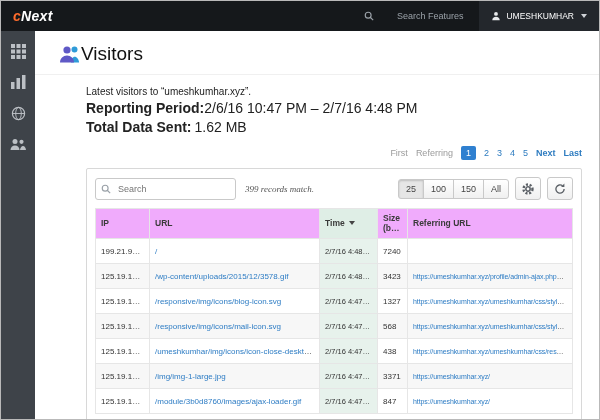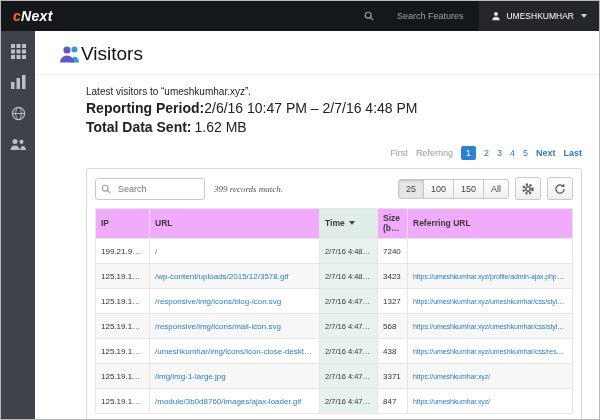--- a/index.html
+++ b/index.html
@@ -36,21 +36,21 @@
   .meta .val{margin-left:3px}
   
   .pagination{display:flex;justify-content:flex-end;align-items:center;margin:11px 17px 0 0}
   .pg{font-size:9px;margin-left:8px;color:#9b9b9b}
   .pg.num,.pg.link{color:#2e7cc0;cursor:pointer}
   .pg.bold{font-weight:bold}
   .pg.active{background:#2f80d0;color:#fff;padding:2px 5px;border-radius:2px;cursor:default}
   
   .panel{margin:8px 17px 0 51px;border:1px solid #d8d8d8;border-radius:2px;padding:8px;background:#fff}
   .toolbar{display:flex;align-items:center}
-  .search-box{position:relative;width:110px;color:#9aa1a8}
+  .search-box{position:relative;width:141px;color:#9aa1a8}
   .search-box input{width:100%;height:22px;border:1px solid #c9c9c9;border-radius:3px;
     padding:0 6px 0 22px;font-size:9px;color:#333;outline:none;font-family:"Liberation Sans",sans-serif}
   .search-box svg{position:absolute;left:6px;top:6px}
   .records{font-family:"Liberation Serif",serif;font-style:italic;font-size:9px;color:#555;margin-left:9px}
   .spacer{flex:1}
   .btn-group{display:flex}
   .btn{min-width:24px;padding:4px 7px;font-size:9px;color:#444;background:linear-gradient(#fff,#f0f0f0);
     border:1px solid #c9c9c9;margin-left:-1px;cursor:pointer;text-align:center}
   .btn:first-child{border-radius:3px 0 0 3px;margin-left:0}
   .btn:last-child{border-radius:0 3px 3px 0}

